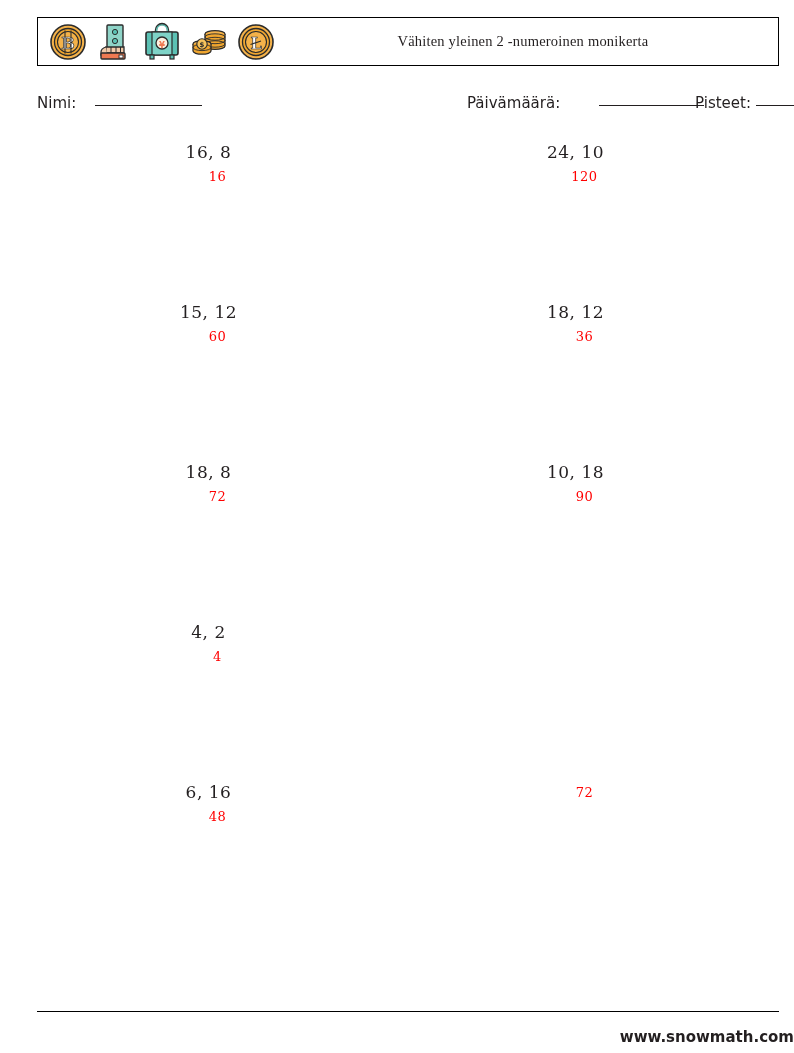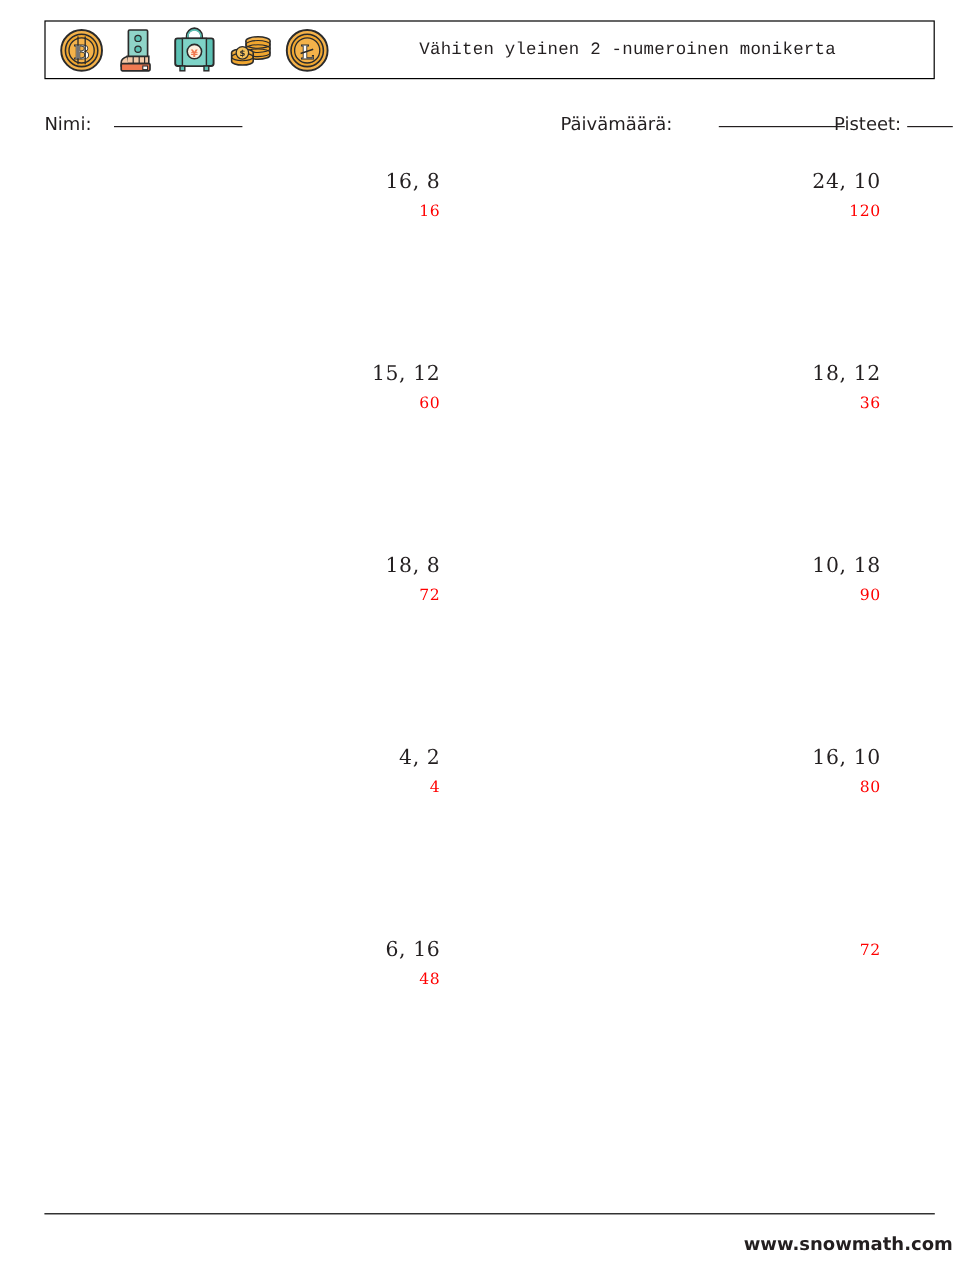--- a/index.html
+++ b/index.html
@@ -41,21 +41,21 @@
     display: block;
   }
   #header-title-wrap {
     flex: 1 1 auto;
     display: flex;
     justify-content: center;
     align-items: center;
     padding-right: 10px;
   }
   #header-title {
-    font-family: Liberation Mono, monospace;
+    font-family: Liberation Serif, serif;
     font-size: 14.5px;
     letter-spacing: 0.2px;
     color: #231f20;
     white-space: nowrap;
   }
 
   
   #meta-row {
     position: absolute;
     left: 37px;
@@ -95,21 +95,21 @@
     width: 742px;
   }
   .prow {
     position: relative;
     height: 160px;
   }
   .cell {
     position: absolute;
     top: 0;
     width: 330px;
-    text-align: right;
+    text-align: center;
   }
   .cell.left  { left: 0px; }
   .cell.right { left: 367px; }
   .qline {
     font-family: "DejaVu Serif", serif;
     font-size: 17px;
     color: #231f20;
     letter-spacing: 0.5px;
     padding-left: 13px;
     line-height: 24px;
@@ -265,24 +265,20 @@
       <div class="qline">10, 18</div>
       <div class="aline">90</div>
     </div>
   </div>
 
   <div class="prow">
     <div class="cell left">
       <div class="qline">4, 2</div>
       <div class="aline">4</div>
     </div>
-    <div class="cell right">
-      <div class="qline">16, 10</div>
-      <div class="aline">80</div>
-    </div>
   </div>
 
   <div class="prow">
     <div class="cell left">
       <div class="qline">6, 16</div>
       <div class="aline">48</div>
     </div>
     <div class="cell right">
       <div class="aline">72</div>
     </div>

